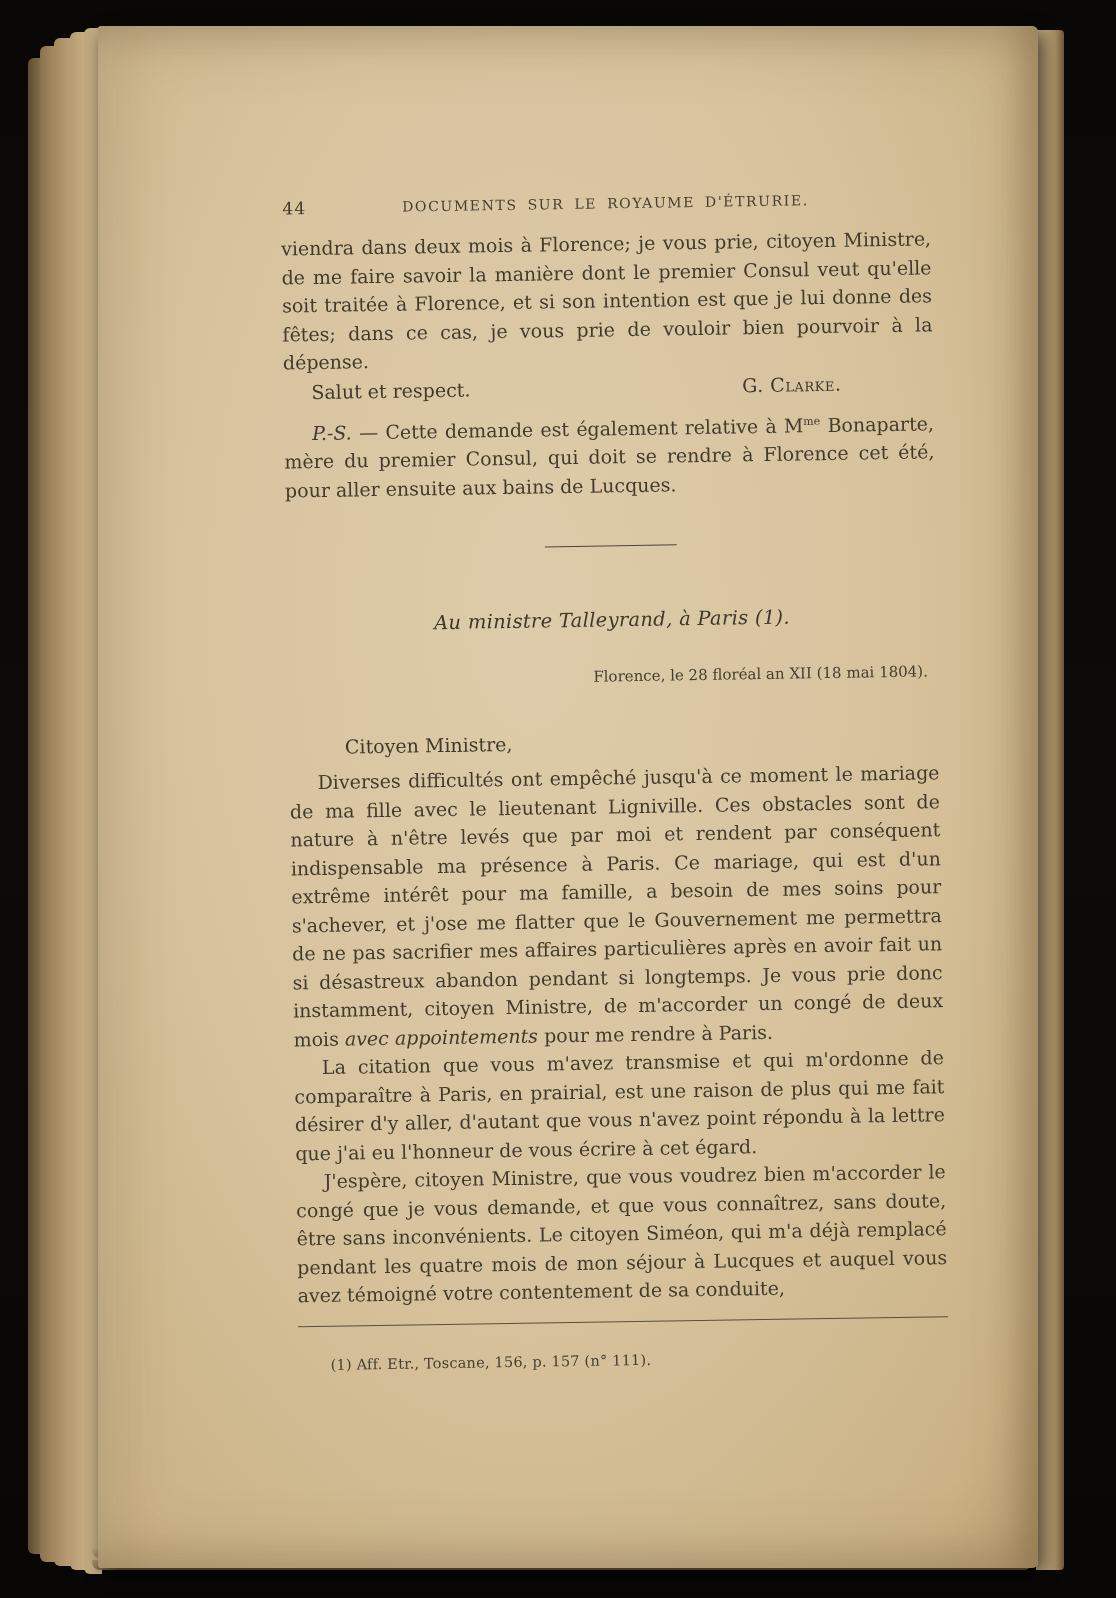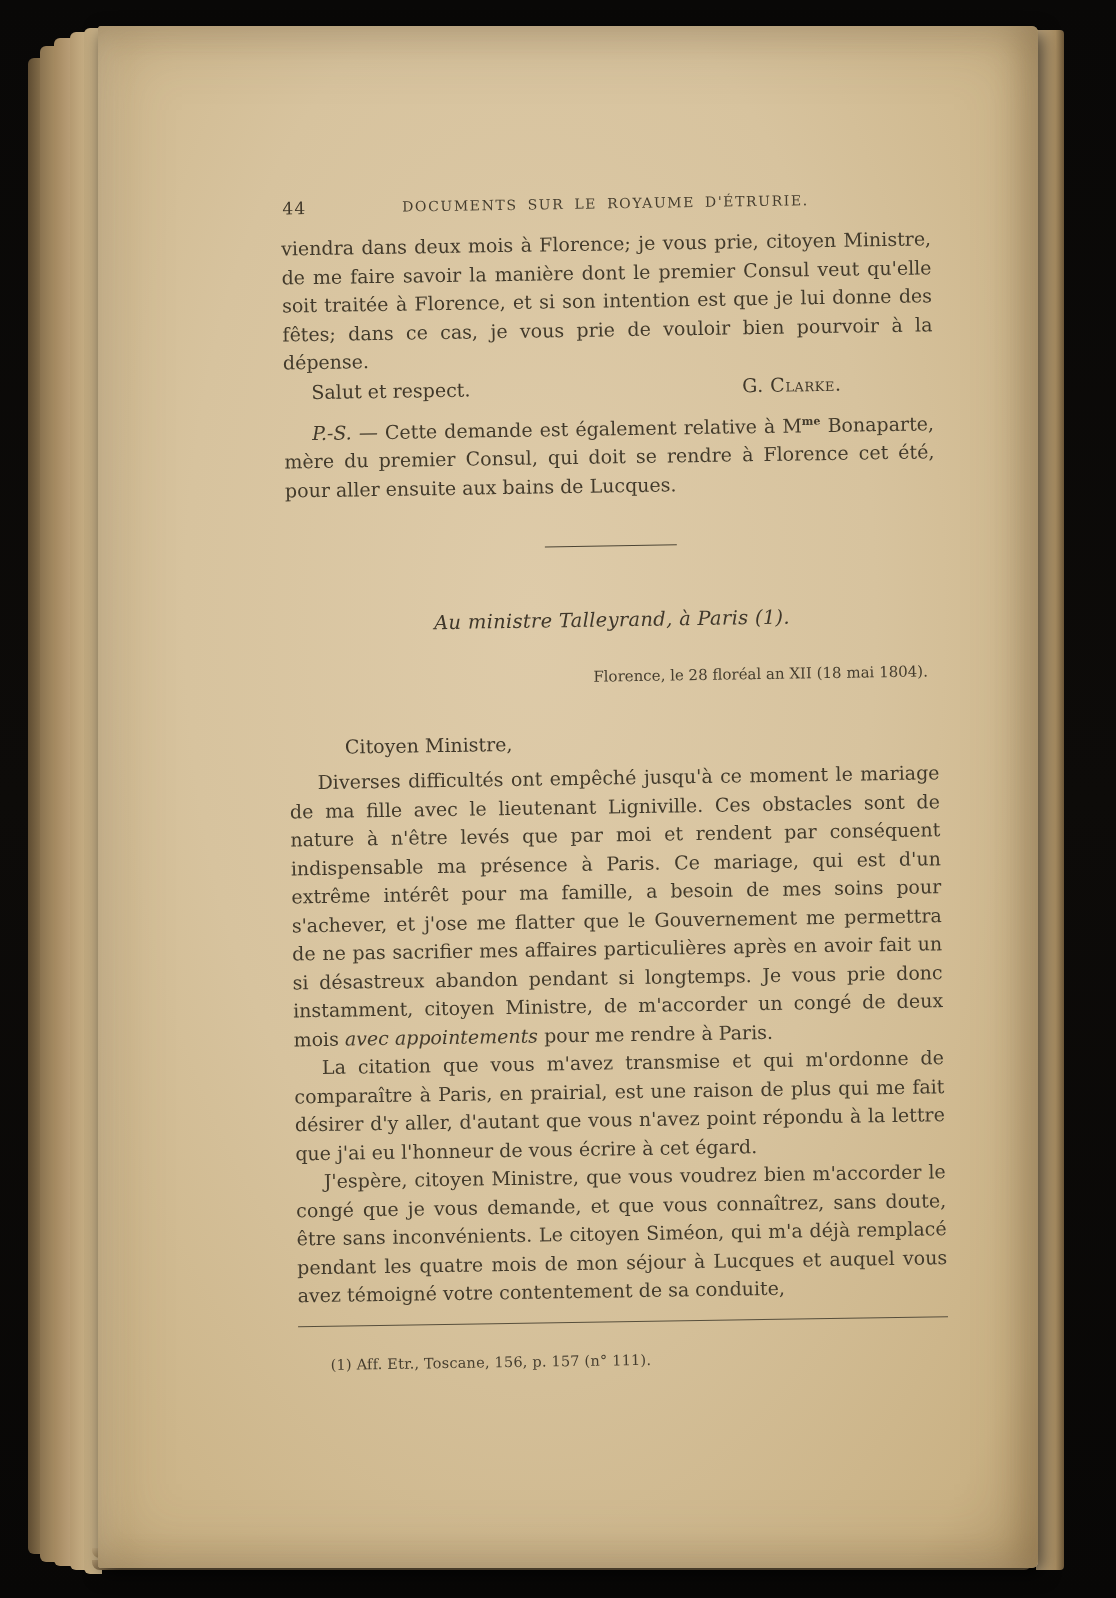--- a/index.html
+++ b/index.html
@@ -44,21 +44,21 @@
     color:#40382a;
   }
   .running-head{position:relative;height:26px;margin-bottom:12px;}
   .page-num{position:absolute;left:2px;top:2px;font-size:17px;letter-spacing:1px;}
   .head-title{display:block;text-align:center;font-size:14px;letter-spacing:1.6px;word-spacing:4px;padding-top:4px;color:#453d2e;}
 
   p{margin:0;}
   .body{font-size:19px;line-height:1.5;text-align:justify;color:#423a2b;}
   .indent{text-indent:28px;}
   .italic{font-style:italic;}
-  sup{font-size:11px;vertical-align:super;line-height:0;font-weight:bold;}
+  sup{font-size:11px;vertical-align:super;line-height:0;}
 
   .sig-row{display:flex;justify-content:space-between;align-items:baseline;font-size:19px;margin:4px 0 16px 0;}
   .sig-row .salut{padding-left:28px;}
   .sig-row .sig{font-variant:small-caps;letter-spacing:.5px;margin-right:92px;}
 
   .divider{width:132px;border-top:1.6px solid #4c4535;margin:46px auto 62px auto;}
 
   .letter-heading{font-size:19.5px;font-weight:normal;font-style:italic;text-align:center;margin:0 0 36px 0;letter-spacing:.3px;color:#3f372a;}
   .dateline{font-size:15px;text-align:right;padding-right:10px;margin-bottom:46px;color:#453d2e;}
   .salutation2{font-size:19px;padding-left:56px;margin-bottom:10px;}

